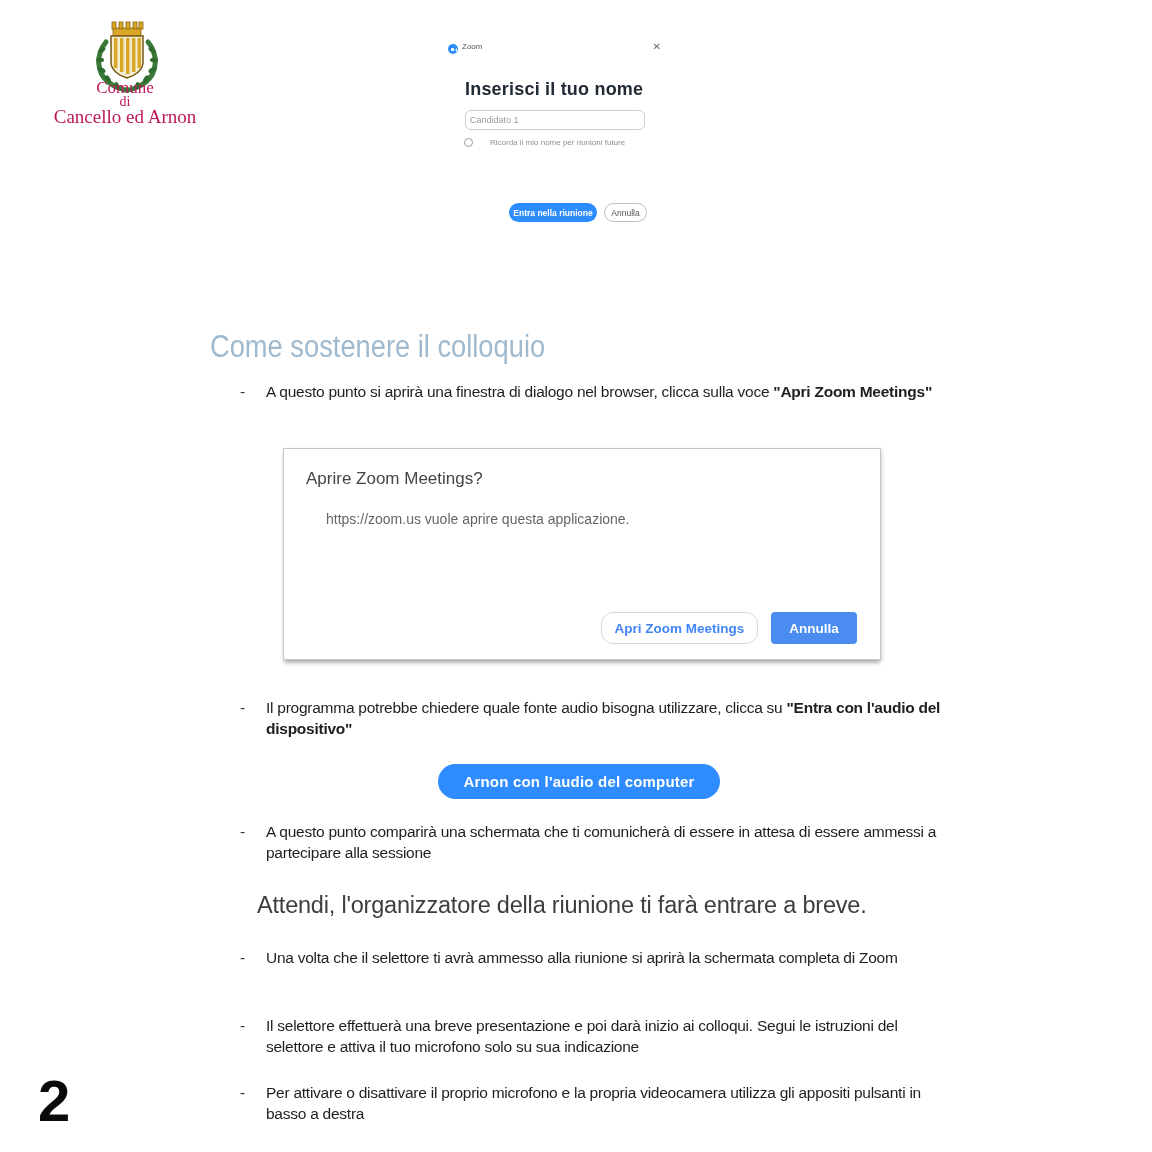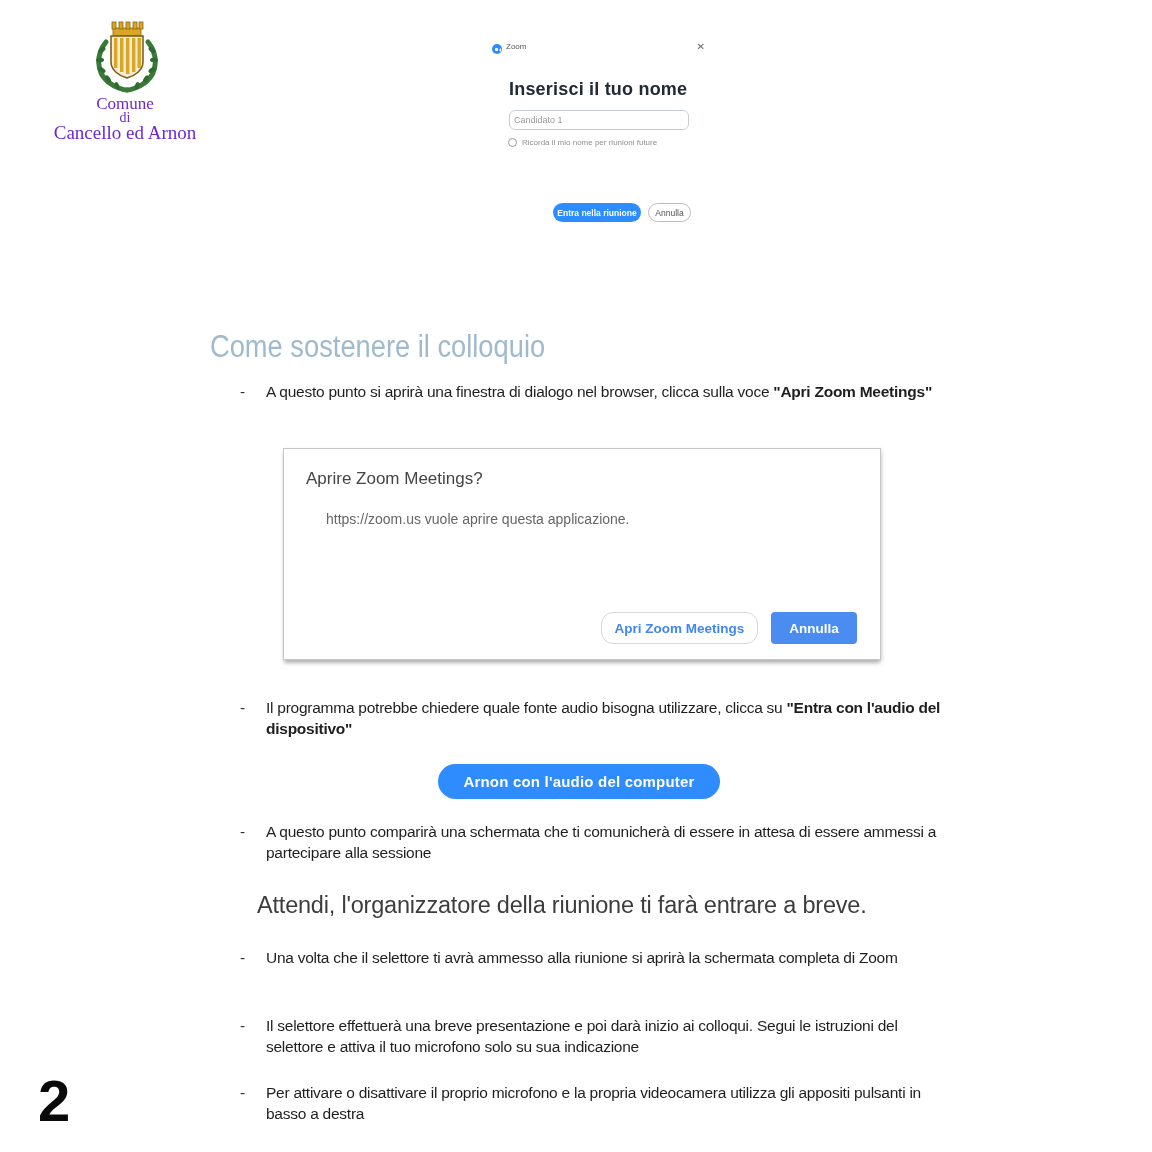--- a/index.html
+++ b/index.html
@@ -1,44 +1,44 @@
 <!DOCTYPE html>
 <html><head>
 <meta charset="utf-8">
 <style>
   * { margin: 0; padding: 0; box-sizing: border-box; }
   html, body { width: 1152px; height: 1152px; background: #ffffff; }
   body { position: relative; font-family: "Liberation Sans", sans-serif; color: #222; overflow: hidden; }
 
   
   .logo-crest { position: absolute; left: 92px; top: 20px; width: 70px; height: 76px; }
-  .logo-text { position: absolute; left: 10px; top: 96px; width: 230px; text-align: center;
-               font-family: "Liberation Serif", serif; color: #6d28d9; }
+  .logo-text { position: absolute; left: 10px; top: 80px; width: 230px; text-align: center;
+               font-family: "Liberation Serif", serif; color: #be185d; }
   .logo-line1 { font-size: 17px; line-height: 16px; }
   .logo-line2 { font-size: 14px; line-height: 12px; }
   .logo-line3 { font-size: 19px; line-height: 18px; white-space: nowrap; }
 
   
-  .zoom-win { position: absolute; left: 482px; top: 38px; width: 230px; height: 192px; background: #fff; text-decoration: underline; }
+  .zoom-win { position: absolute; left: 438px; top: 38px; width: 230px; height: 192px; background: #fff; text-decoration: underline; }
   .zw-titlebar { position: absolute; left: 0; top: 0; width: 100%; height: 18px; }
   .zw-appicon { position: absolute; left: 10px; top: 6px; width: 10px; height: 10px; border-radius: 50%;
                 background: #2d8cff; }
   .zw-appicon::after { content: ""; position: absolute; left: 2.5px; top: 3.5px; width: 3.5px; height: 3px;
                 background: #fff; border-radius: 1px; }
   .zw-appicon::before { content: ""; position: absolute; left: 6.5px; top: 3px; width: 0; height: 0;
                 border-top: 2px solid transparent; border-bottom: 2px solid transparent;
                 border-right: 2.5px solid #fff; top: 3.5px; }
   .zw-appname { position: absolute; left: 24px; top: 4px; font-size: 8px; color: #555; }
   .zw-close { position: absolute; right: 7px; top: 3px; font-size: 10px; color: #666; cursor: default; }
   .zw-title { position: absolute; left: 27px; top: 41px; font-size: 18px; font-weight: bold; color: #222a35;
               letter-spacing: 0.2px; }
   .zw-input { position: absolute; left: 27px; top: 72px; width: 180px; height: 20px;
               border: 1px solid #c9ced6; border-radius: 6px; font-size: 9px; color: #9a9a9a;
               padding-left: 4px; font-family: "Liberation Sans", sans-serif; background: #fff; outline: none; }
-  .zw-checkrow { position: absolute; left: 26px; top: 100px; display: flex; align-items: center; }
+  .zw-checkrow { position: absolute; left: 26px; top: 100px; display: flex; align-items: center; gap: 12px; }
   .zw-checkbox { width: 9px; height: 9px; border: 1px solid #9a9a9a; border-radius: 50%; background: #fff; }
   .zw-checklabel { margin-left: 5px; font-size: 8px; color: #8f8f8f; white-space: nowrap; }
   .zw-join { position: absolute; left: 71px; top: 165px; width: 88px; height: 19px; border-radius: 10px;
              background: #2d8cff; border: none; color: #fff; font-size: 8.5px; font-weight: bold;
              font-family: "Liberation Sans", sans-serif; }
   .zw-cancel { position: absolute; left: 166px; top: 165px; width: 43px; height: 19px; border-radius: 10px;
              background: #fff; border: 1px solid #bdbdbd; color: #555; font-size: 8.5px;
              font-family: "Liberation Sans", sans-serif; }
 
   

